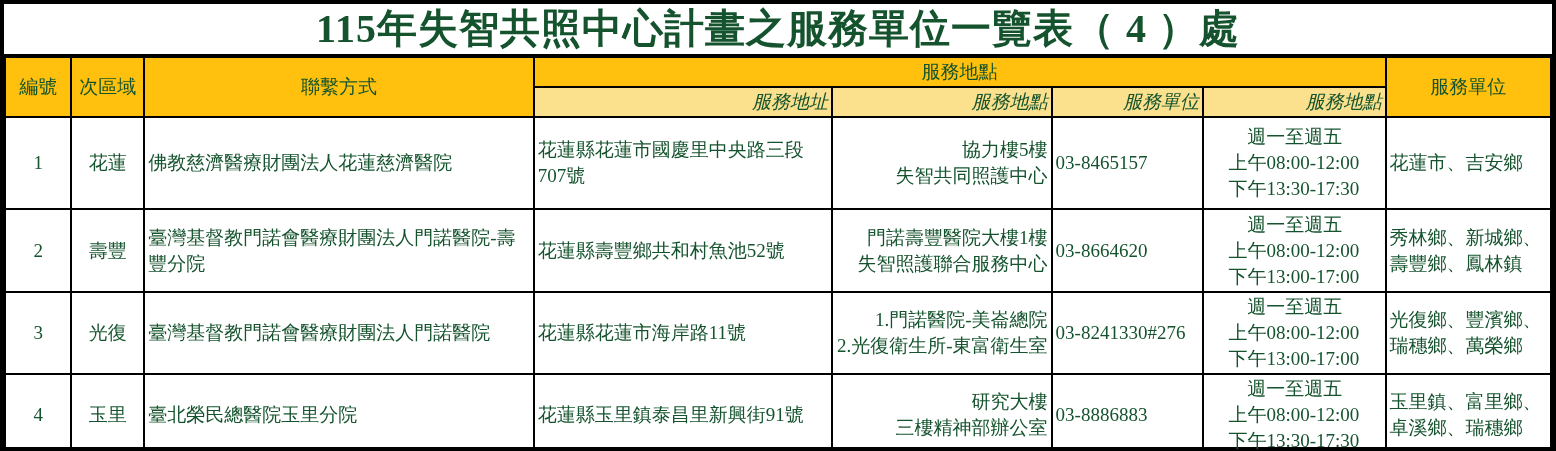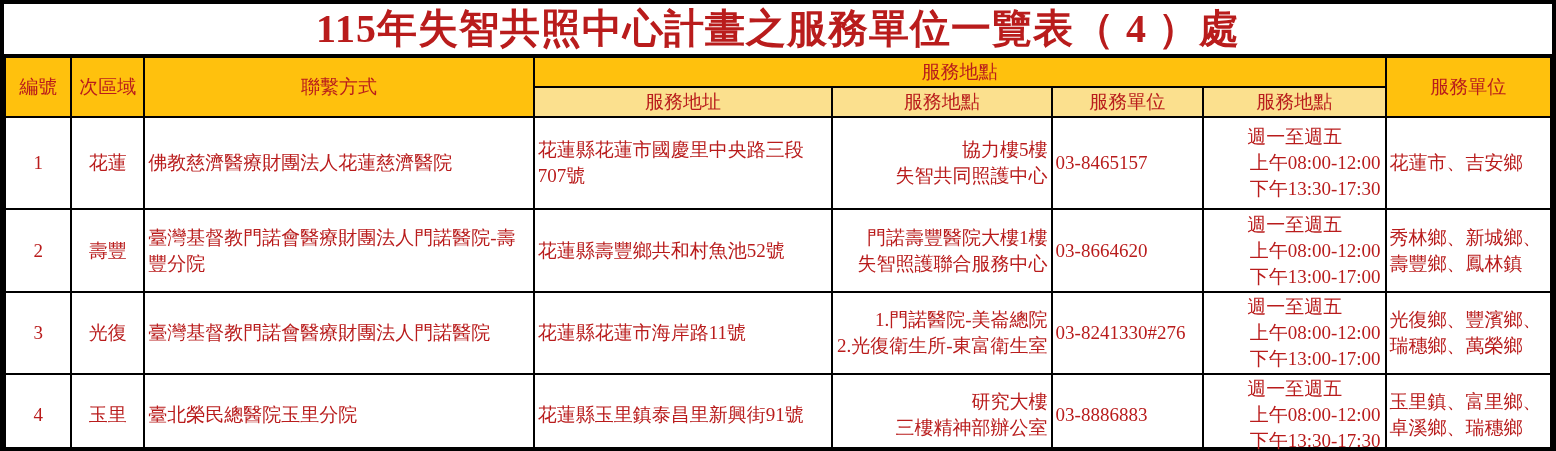--- a/index.html
+++ b/index.html
@@ -1,48 +1,48 @@
 <!DOCTYPE html>
 <html><head>
 <meta charset="utf-8">
 <style>
   html,body{margin:0;padding:0;background:#fff;}
   .sheet{
     width:1556px;height:451px;box-sizing:border-box;
     border:4px solid #000;background:#fff;
     display:flex;flex-direction:column;
     font-family:"Liberation Serif","DejaVu Serif",serif;
-    color:#b91c1c;
+    color:#14532d;
   }
   .title-bar{
     flex:0 0 50px;display:flex;align-items:center;justify-content:center;
     border-bottom:2px solid #000;
     font-size:40px;font-weight:bold;letter-spacing:1px;line-height:1;
     white-space:nowrap;overflow:hidden;
   }
   table.grid{
     flex:1 1 auto;width:100%;height:calc(100% - 52px);
     border-collapse:collapse;table-layout:fixed;
   }
   table.grid td,table.grid th{
     border:2px solid #000;
     vertical-align:middle;
     font-size:19px;font-weight:normal;
     padding:1px 3px;
     overflow:hidden;
   }
   th.hdark{background:#FFC10D;text-align:center;font-size:19px;}
-  th.hlight{background:#FBE08E;text-align:center;font-size:19px;}
+  th.hlight{background:#FBE08E;text-align:right;font-size:19px;font-style:italic;}
   tr.contact-row{height:26px;}
   tr.subhead-row{height:28px;}
   td.center{text-align:center;}
   td.left{text-align:left;}
   td.pre{white-space:pre-line;text-align:right;}
   .hours-days{text-align:center;padding-left:1px;}
-  .hours-time{text-align:right;padding-right:1px;}
+  .hours-time{text-align:center;padding-right:1px;}
   col.c-id{width:4.3%;}
   col.c-sub{width:4.7%;}
   col.c-unit{width:25.2%;}
   col.c-addr{width:19.3%;}
   col.c-loc{width:14.2%;}
   col.c-phone{width:9.8%;}
   col.c-hours{width:11.8%;}
   col.c-area{width:10.7%;}
   tr.r1{height:92px;}
   tr.r2{height:83px;}

